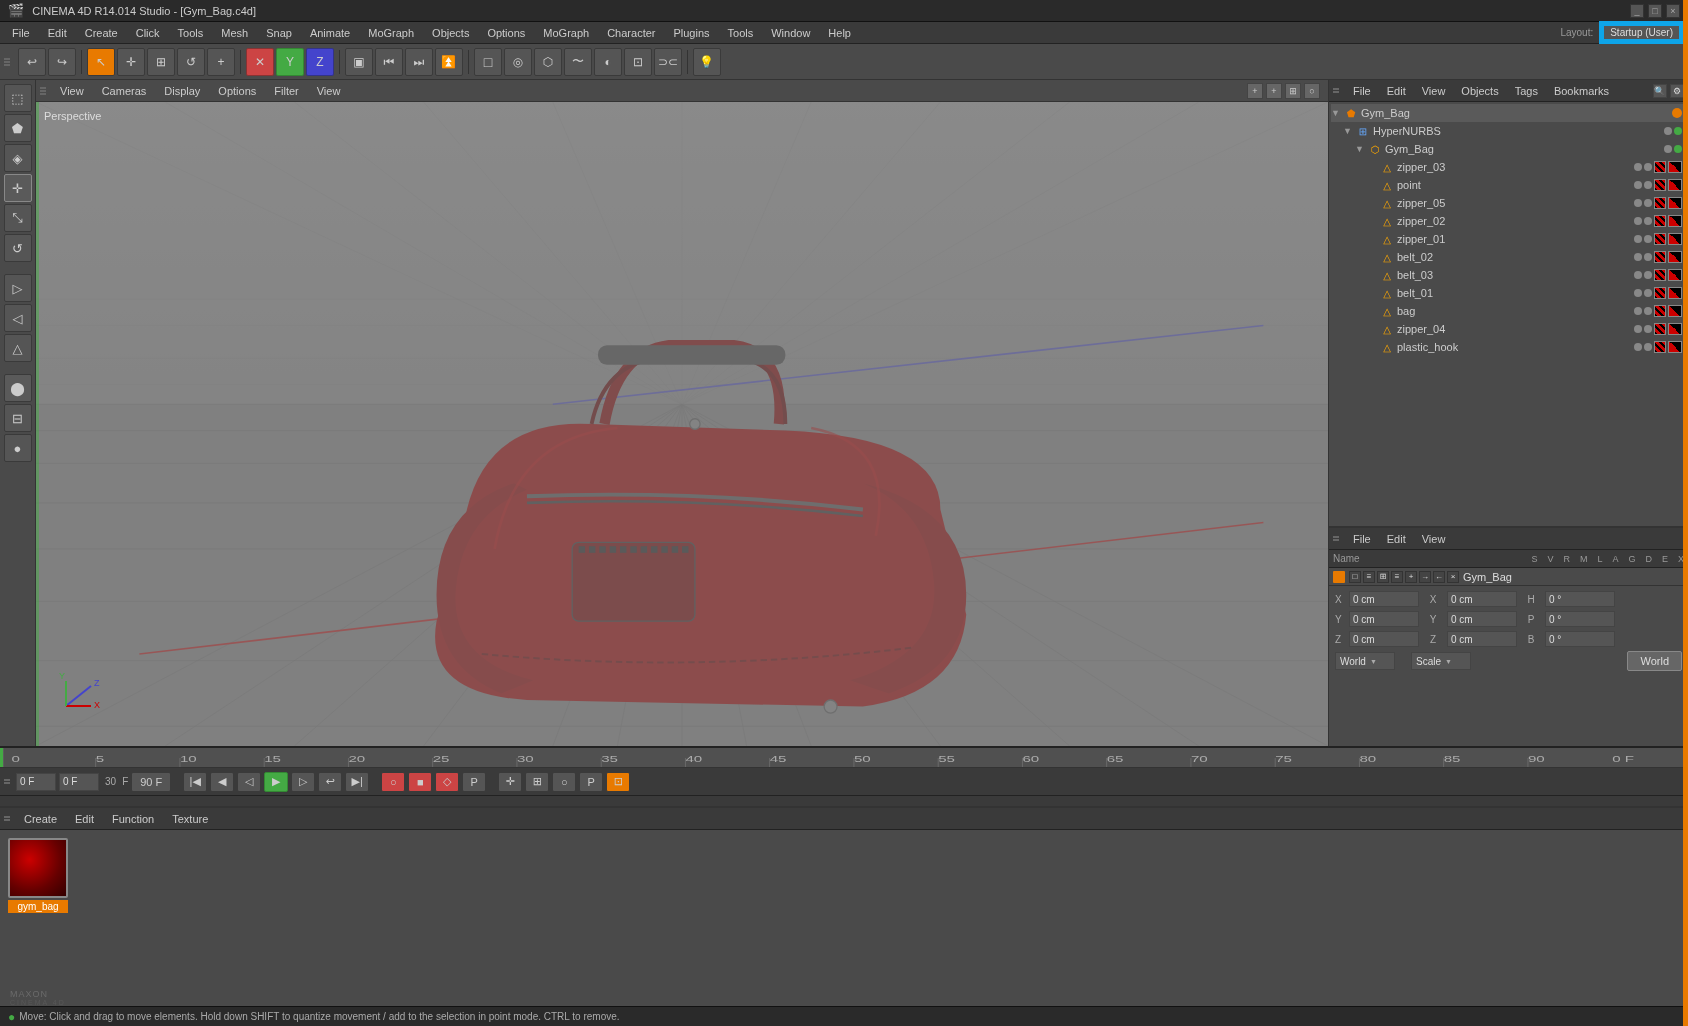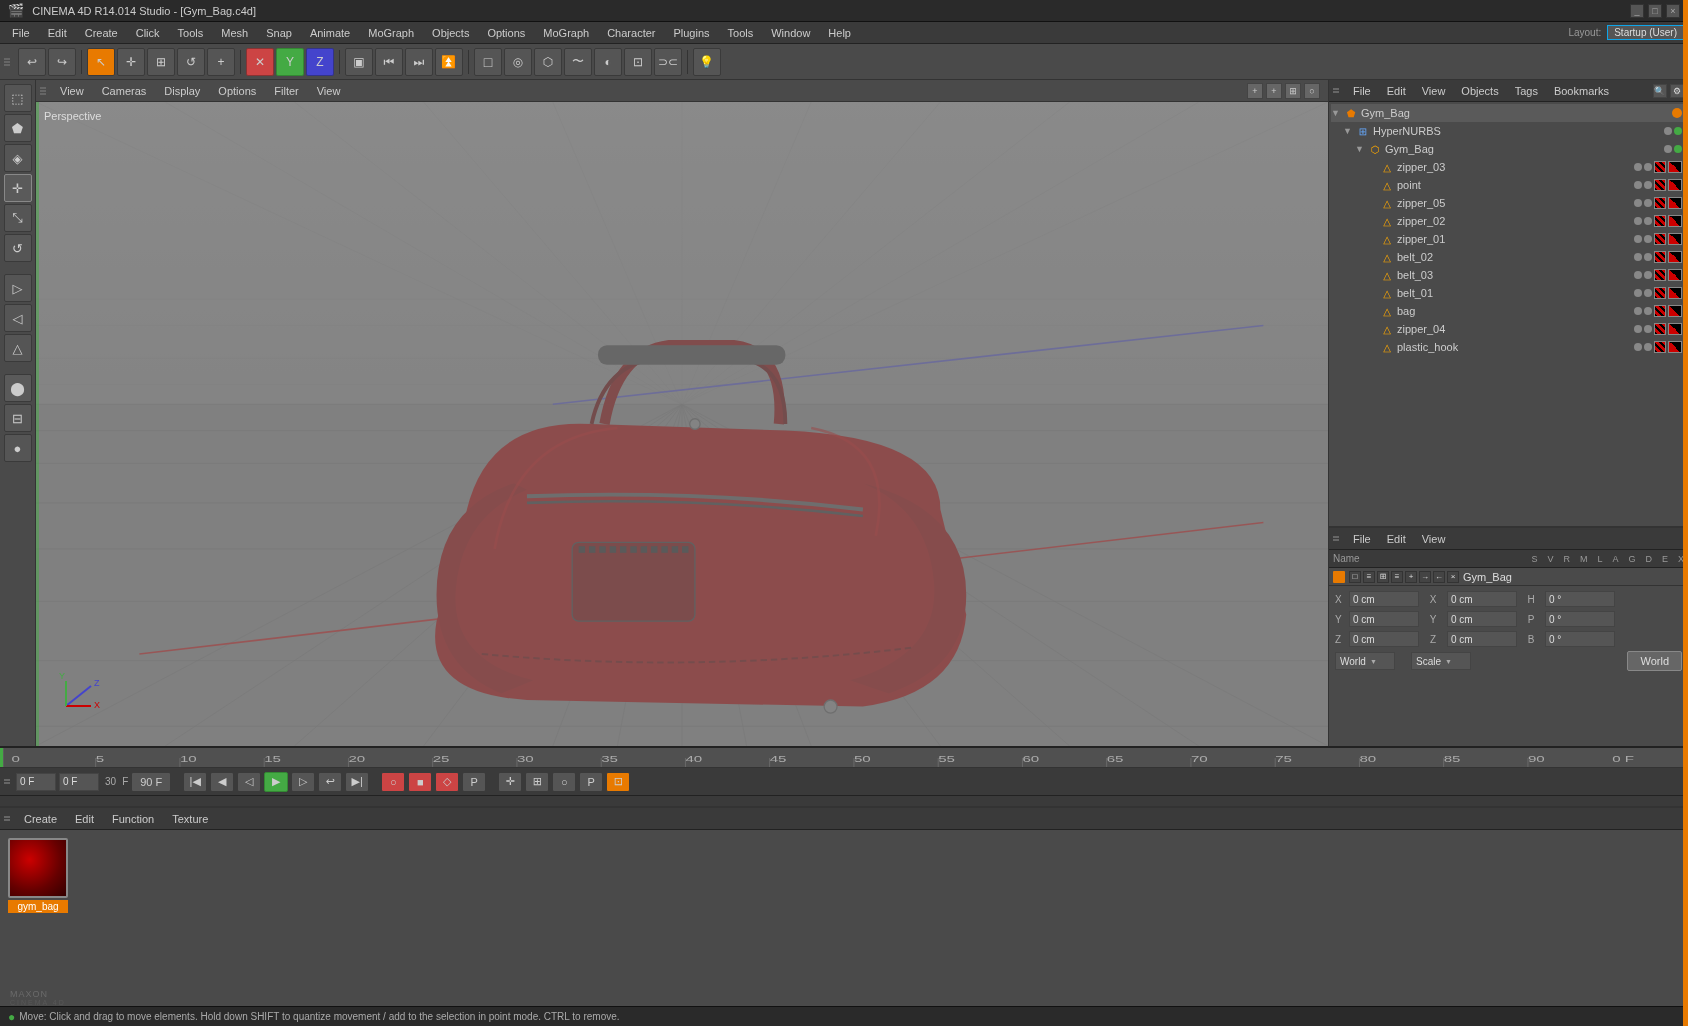--- a/index.html
+++ b/index.html
@@ -445,21 +445,21 @@
   <span class="menu-item">MoGraph</span>
   <span class="menu-item">Objects</span>
   <span class="menu-item">Options</span>
   <span class="menu-item">MoGraph</span>
   <span class="menu-item">Character</span>
   <span class="menu-item">Plugins</span>
   <span class="menu-item">Tools</span>
   <span class="menu-item">Window</span>
   <span class="menu-item">Help</span>
   <span style="margin-left:auto; font-size:10px; color:#999; padding-right:4px;">Layout:</span>
-  <span style="background:#555; border:1px solid #0ea5e9; padding:1px 6px; font-size:10px; color:#ddd; cursor:pointer;">Startup (User)</span>
+  <span style="background:#555; border:5px solid #0ea5e9; padding:1px 6px; font-size:10px; color:#ddd; cursor:pointer;">Startup (User)</span>
 </div>
 
 <div id="toolbar">
 
   <div style="width:10px; display:flex; flex-direction:column; gap:1px; margin-right:2px; cursor:grab;">
     <div style="height:2px; background:#666; width:6px;"></div>
     <div style="height:2px; background:#666; width:6px;"></div>
     <div style="height:2px; background:#666; width:6px;"></div>
   </div>
 

